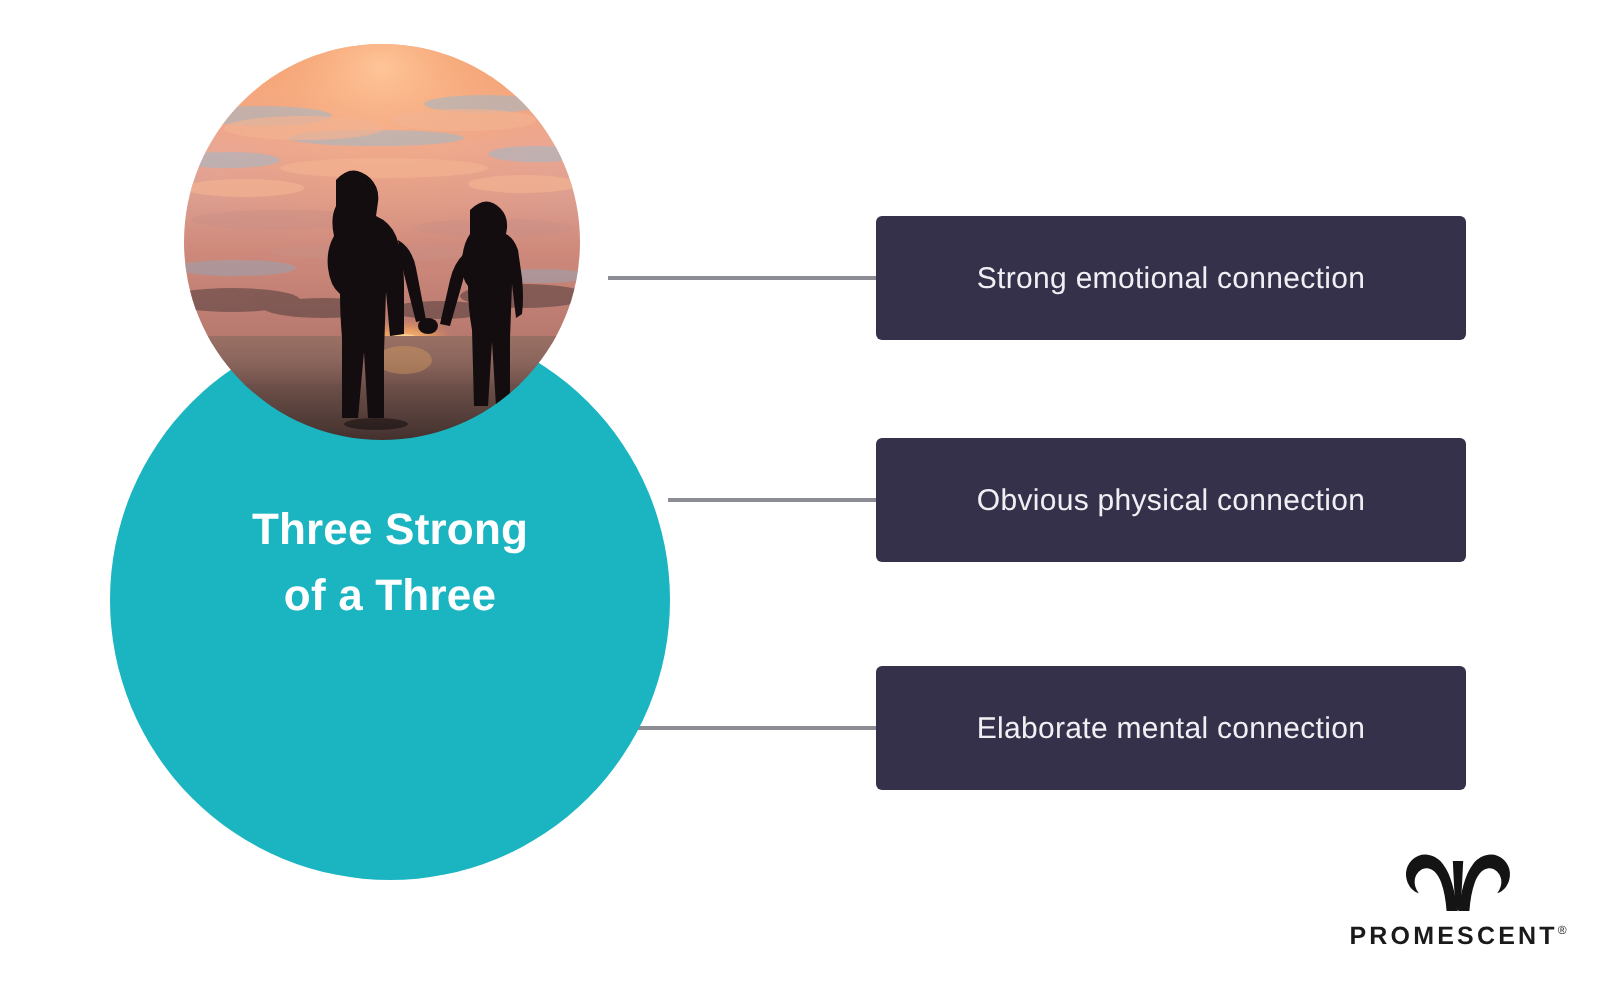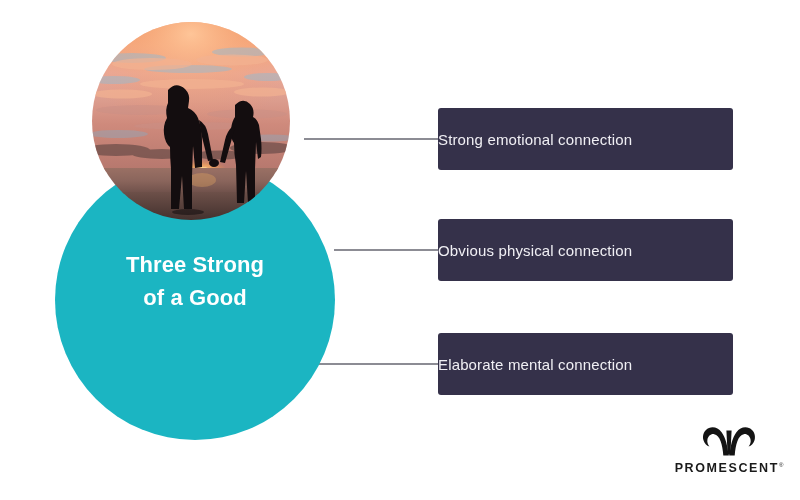--- a/index.html
+++ b/index.html
@@ -74,21 +74,21 @@
   
   .fact-box {
     position: absolute;
     left: 438px;
     width: 295px;
     height: 62px;
     background: #35314a;
     border-radius: 3px;
     display: flex;
     align-items: center;
-    justify-content: flex-start;
+    justify-content: center;
     z-index: 5;
   }
   .fact-box-1 { top: 108px; }
   .fact-box-2 { top: 219px; }
   .fact-box-3 { top: 333px; }
   .fact-text {
     color: #f0eff4;
     font-size: 15px;
     font-weight: normal;
     letter-spacing: 0.15px;
@@ -129,21 +129,21 @@
 
 <div class="canvas">
 
   <div class="connector connector-1"></div>
   <div class="connector connector-2"></div>
   <div class="connector connector-3"></div>
 
   <div class="teal-circle">
     <div class="teal-title">
       <span class="line">Three Strong</span>
-      <span class="line">of a Good</span>
+      <span class="line">of a Three</span>
     </div>
   </div>
 
   <div class="photo-circle">
     <svg width="198" height="198" viewBox="0 0 198 198" xmlns="http://www.w3.org/2000/svg" aria-hidden="true">
       <defs>
         <linearGradient id="skyGrad" x1="0" y1="0" x2="0" y2="1">
           <stop offset="0%" stop-color="#f09a6a"></stop>
           <stop offset="16%" stop-color="#f4a982"></stop>
           <stop offset="34%" stop-color="#e9aa9a"></stop>

